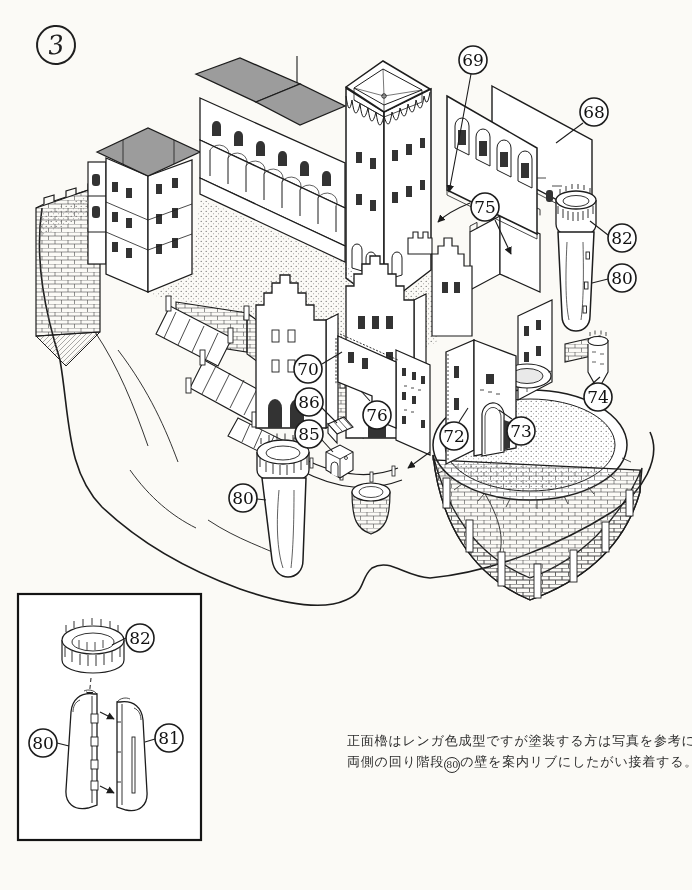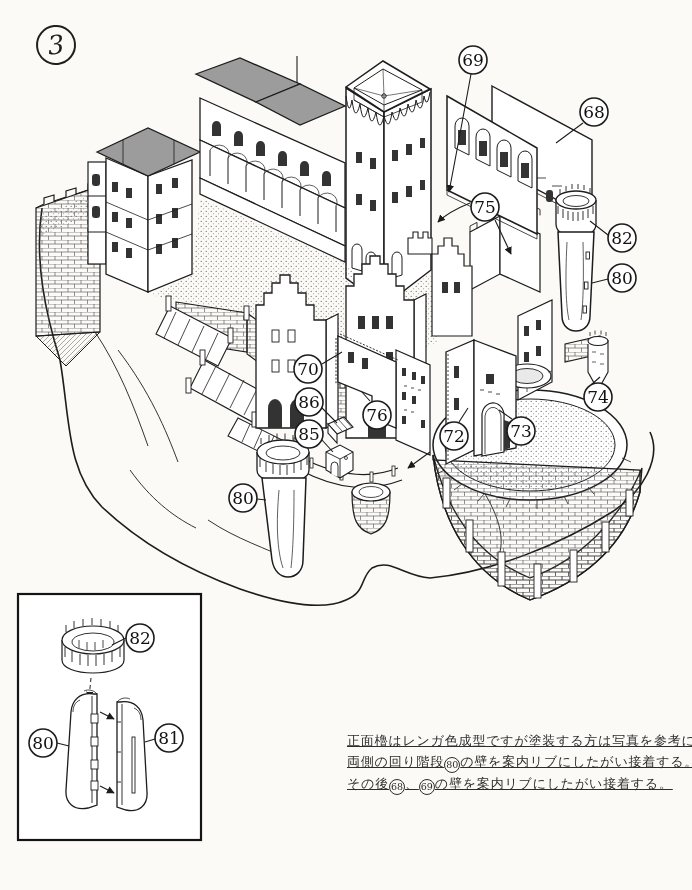--- a/index.html
+++ b/index.html
@@ -5,21 +5,21 @@
   html,body{margin:0;padding:0;background:#e8e6e0;}
   .page{position:relative;width:692px;height:890px;background:#fbfaf6;overflow:hidden;
         font-family:"DejaVu Serif", serif;color:#1f1f1f;}
   .page svg{position:absolute;left:0;top:0;}
   .step-circle{position:absolute;left:36px;top:25px;width:36px;height:36px;border:2px solid #1f1f1f;
         border-radius:50%;display:flex;align-items:center;justify-content:center;
         font-size:26px;font-style:italic;font-family:"DejaVu Serif",serif;transform:rotate(-6deg);}
   .instructions{position:absolute;left:347px;top:730px;width:334px;
         font-family:"DejaVu Serif",serif;font-size:13px;line-height:21px;
         letter-spacing:.8px;color:#2d2d2d;}
-  .instructions .ln{white-space:nowrap;text-decoration:underline;}
+  .instructions .ln{white-space:nowrap;}
   .cnum{display:inline-flex;align-items:center;justify-content:center;width:14px;height:14px;
         border:1px solid #2d2d2d;border-radius:50%;font-size:9.5px;letter-spacing:0;
         vertical-align:-2px;line-height:1;}
   
   .ink{stroke:#1d1d1d;fill:none;}
   .w{fill:#ffffff;stroke:#1d1d1d;}
   .roof{fill:#9c9c9c;stroke:#1d1d1d;}
   .dark{fill:#333333;stroke:none;}
   .callout circle{fill:#ffffff;stroke:#1c1c1c;stroke-width:1.6;}
   .callout text{font-family:"DejaVu Serif",serif;font-size:17px;fill:#111;text-anchor:middle;}
@@ -483,16 +483,15 @@
 </g>
 </svg>
 
 <div class="step-circle">
   <span>3</span>
 </div>
 
 <div class="instructions">
   <div class="ln"><span>正面櫓はレンガ色成型ですが塗装する方は写真を参考に</span></div>
   <div class="ln"><span>両側の回り階段</span><span class="cnum">80</span><span>の壁を案内リブにしたがい接着する。</span></div>
-  <div class="ln"><span>その後</span><span class="cnum">68</span><span>、</span><span class="cnum">69</span><span>の壁を案内リブにしたがい接着する。</span></div>
 </div>
 
 </div>
 
 </body></html>

